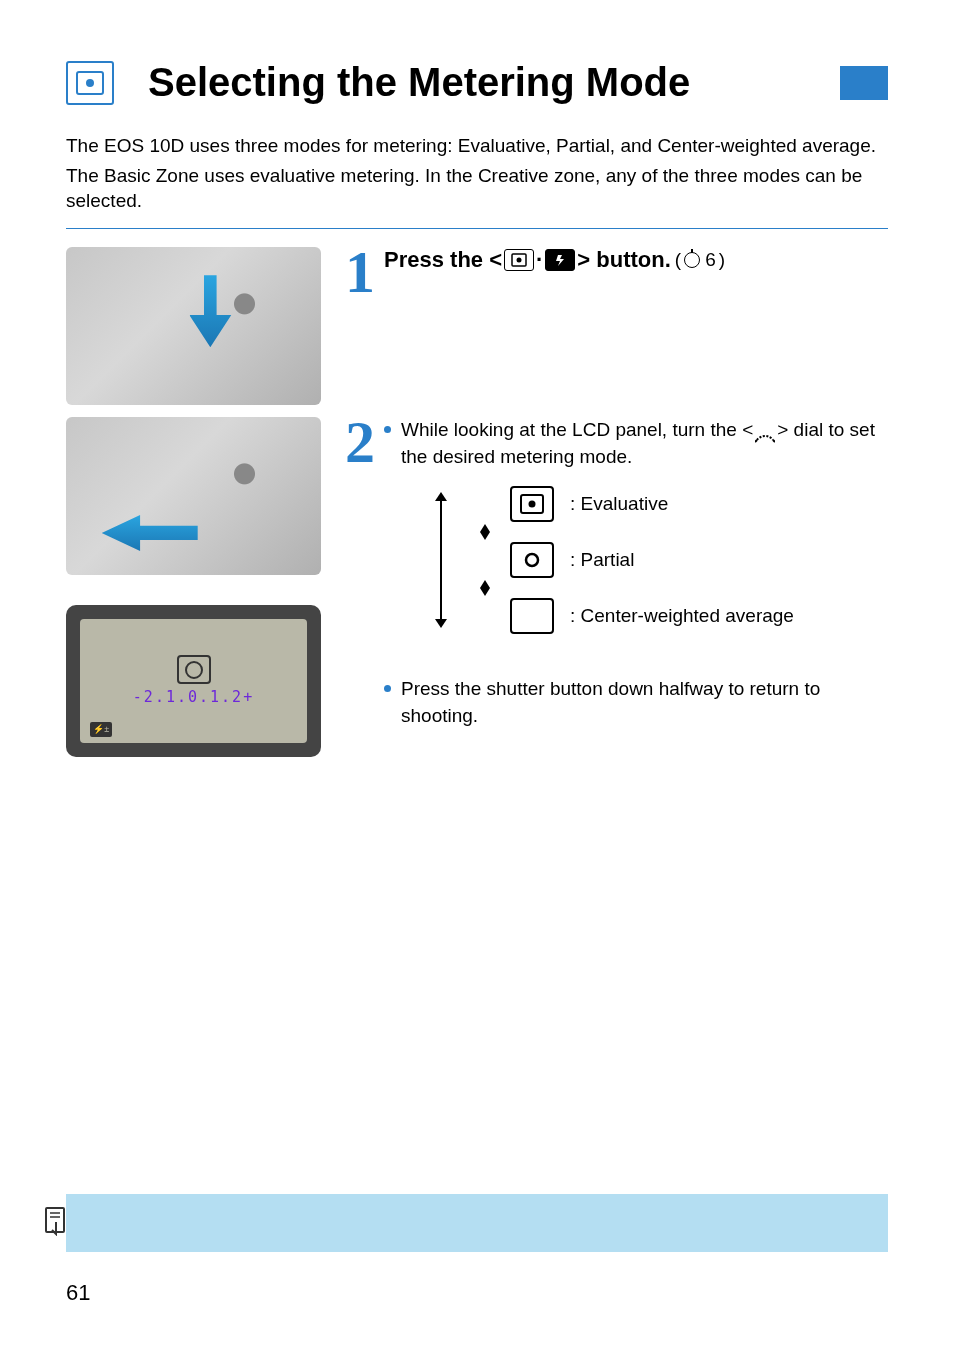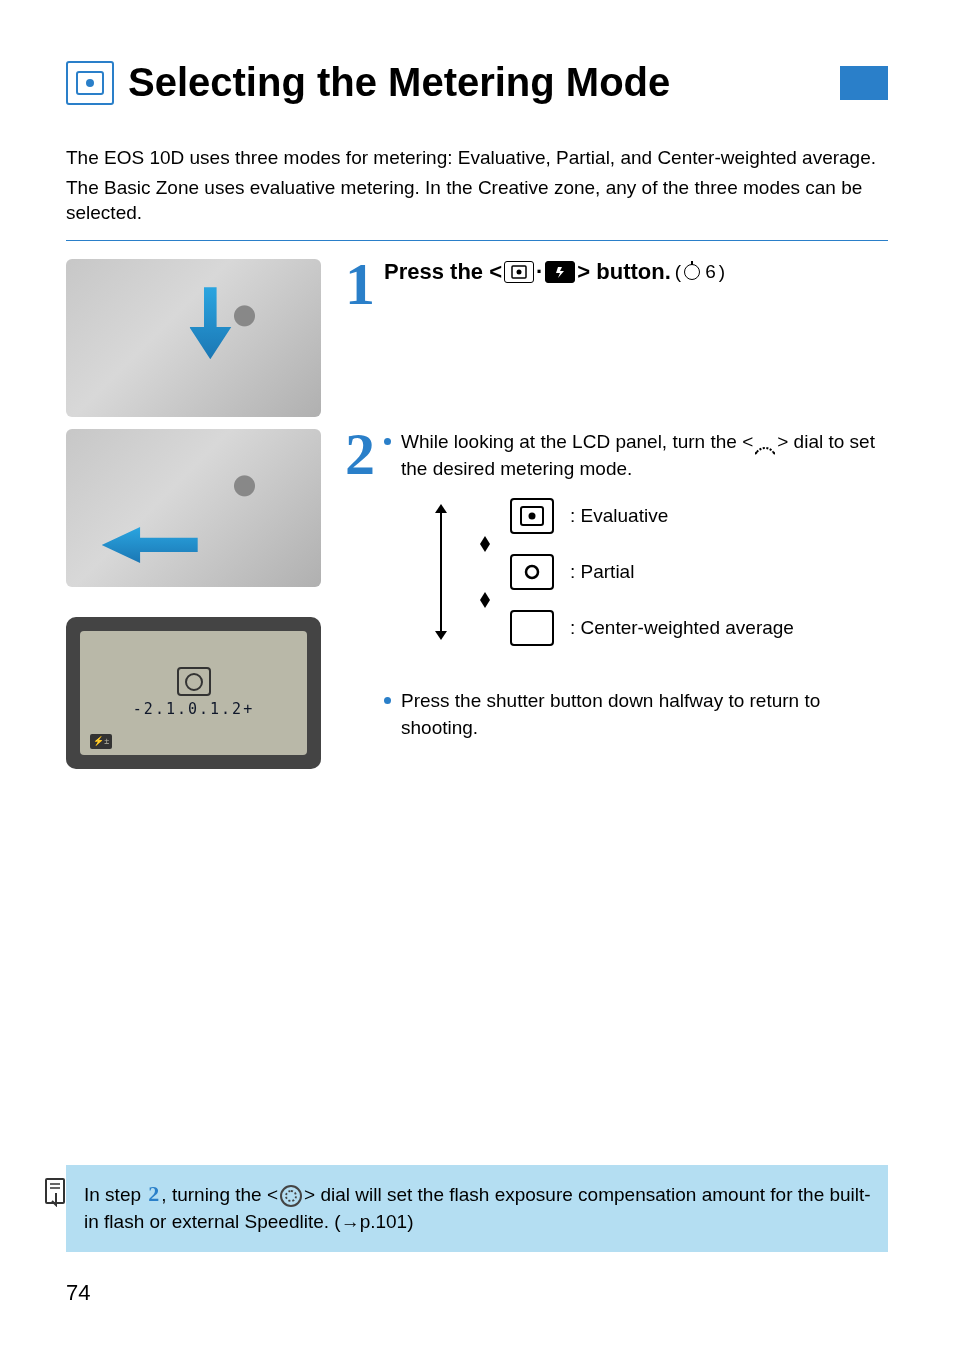--- a/index.html
+++ b/index.html
@@ -15,21 +15,22 @@
   }
   .page {
     padding: 60px 66px 40px 66px;
     position: relative;
     height: 100%;
     box-sizing: border-box;
   }
   .title-bar {
     display: flex;
     align-items: center;
-    margin-bottom: 40px;
+    margin-bottom: 28px;
+    gap: 20px;
   }
   .title-icon-box {
     width: 44px;
     height: 40px;
     border: 2px solid #2a7fc9;
     border-radius: 3px;
     margin-right: 14px;
     display: flex;
     align-items: center;
     justify-content: center;
@@ -101,21 +102,21 @@
     background: #b9b8a8; border-radius: 4px;
     display:flex; flex-direction:column; align-items:center; justify-content:center;
   }
   .lcd-circle {
     width: 30px; height: 25px; border: 2px solid #333; border-radius: 4px;
     display: flex; align-items: center; justify-content: center; margin-bottom: 4px;
   }
   .lcd-circle-inner {
     width: 14px; height: 14px; border: 2.5px solid #333; border-radius: 50%;
   }
-  .lcd-scale { font-family: monospace; font-size: 15px; letter-spacing: 2px; color:#0f172a; }
+  .lcd-scale { font-family: monospace; font-size: 15px; letter-spacing: 2px; color:#6d28d9; }
   .lcd-flashicon {
     position:absolute; left:10px; bottom:6px; width:22px; height:15px;
     background:#333; border-radius:2px;
     color:#b9b8a8; font-size:9px; display:flex;align-items:center;justify-content:center;
   }
   .step-num {
     font-size: 60px;
     font-weight: bold;
     color: #2a7fc9;
     font-family: Georgia, 'Times New Roman', serif;
@@ -334,20 +335,17 @@
 
   <div class="note-box">
     <div class="note-icon">
       <svg class="note-icon-inner" width="28" height="30" viewBox="0 0 28 30">
         <rect x="4" y="2" width="18" height="24" rx="1" fill="none" stroke="#333" stroke-width="2"></rect>
         <line x1="8" y1="7" x2="18" y2="7" stroke="#333" stroke-width="1.5"></line>
         <line x1="8" y1="11" x2="18" y2="11" stroke="#333" stroke-width="1.5"></line>
         <path d="M14 16 L14 28 L10 24" fill="none" stroke="#333" stroke-width="2"></path>
       </svg>
     </div>
-    <div>
-      <span>In step </span><span class="note-step-num">2</span><span>, turning the &lt;</span><span class="qcd-icon"></span><span>&gt; dial will set the flash exposure compensation amount for the built-in flash or external Speedlite. (</span><span>→</span><span>p.101</span><span>)</span>
-    </div>
   </div>
 
-  <div class="page-number">74</div>
+  <div class="page-number">61</div>
 
 </div>
 
 </body></html>

